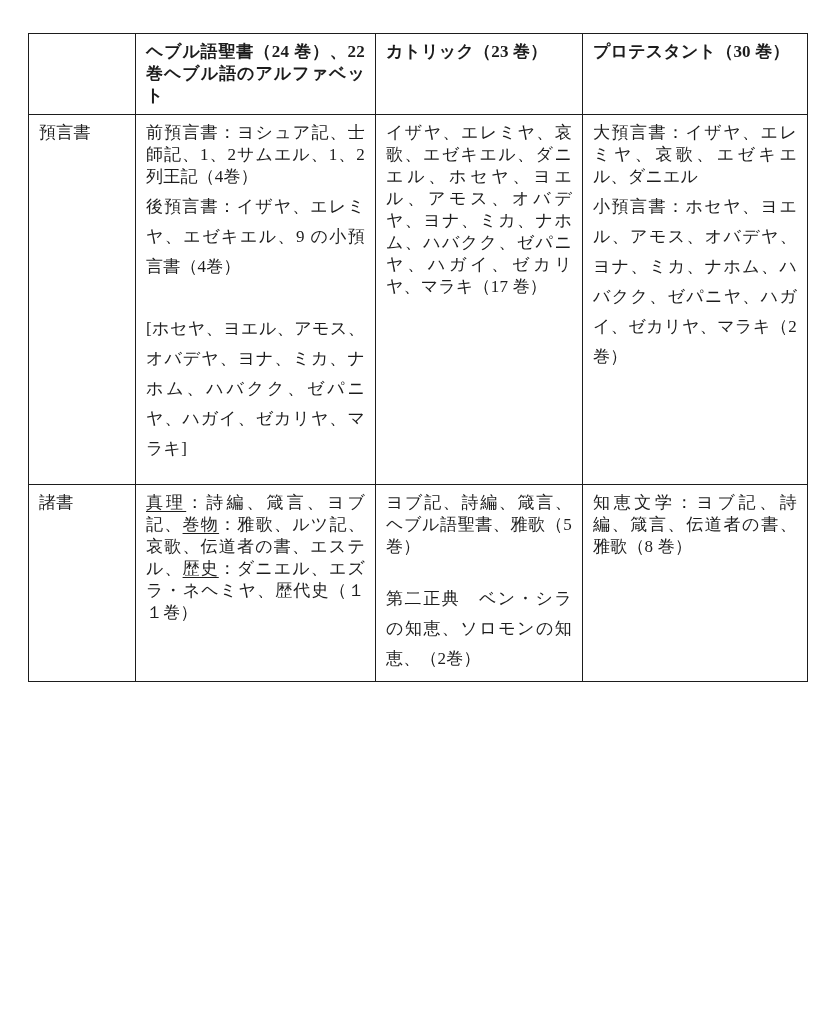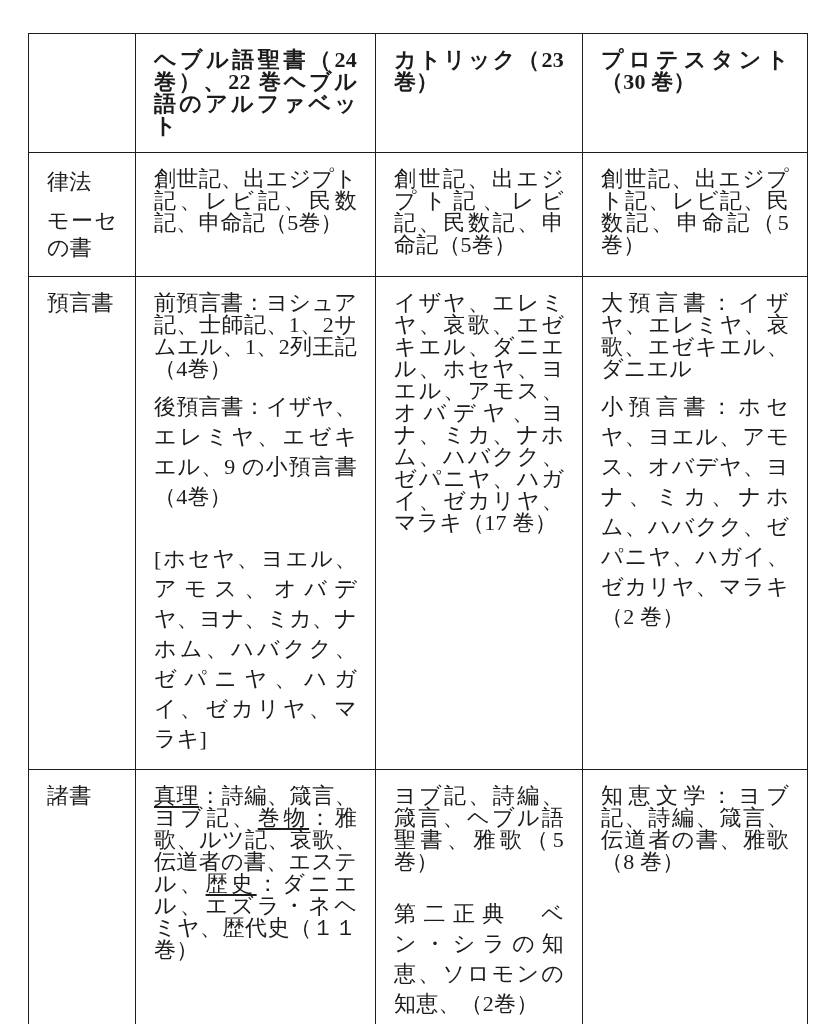--- a/index.html
+++ b/index.html
@@ -29,22 +29,22 @@
     vertical-align: top;
     padding: 3px 6px 3px 6px;
     background: var(--page-bg, #ffffff);
   }
   tr.r-header   { height: 67px; }
   tr.r-law      { height: 68px; }
   tr.r-history  { height: 290px; }
   tr.r-prophets { height: 370px; }
   tr.r-writings { height: 160px; }
   td p {
-    margin: 12px;
-    font-size: 22px;
+    margin: 4px;
+    font-size: 17px;
     text-align: justify;
     letter-spacing: 0.2px;
   }
   .lh-s { line-height: 22px; }   
   .lh-w { line-height: 30px; }   
   .lh-label { line-height: 27px; }
   .head p { font-weight: bold; line-height: 22px; }
   .mt-sm { margin-top: 4px; }
   .mt-gap { margin-top: 32px; }
   .mt-para { margin-top: 26px; }
@@ -69,35 +69,20 @@
           <p>ヘブル語聖書（24 巻）、22 巻ヘブル語のアルファベット</p>
         </td>
         <td class="head">
           <p>カトリック（23 巻）</p>
         </td>
         <td class="head">
           <p>プロテスタント（30 巻）</p>
         </td>
       </tr>
 
-      <tr class="r-law">
-        <td>
-          <p class="lh-label">律法</p>
-          <p class="lh-label">モーセの書</p>
-        </td>
-        <td>
-          <p class="lh-s">創世記、出エジプト記、レビ記、民数記、申命記（5巻）</p>
-        </td>
-        <td>
-          <p class="lh-s">創世記、出エジプト記、レビ記、民数記、申命記（5巻）</p>
-        </td>
-        <td>
-          <p class="lh-s">創世記、出エジプト記、レビ記、民数記、申命記（5巻）</p>
-        </td>
-      </tr>
 
 
       <tr class="r-prophets">
         <td>
           <p class="lh-s">預言書</p>
         </td>
         <td>
           <p class="lh-s">前預言書：ヨシュア記、士師記、1、2サムエル、1、2列王記（4巻）</p>
           <p class="lh-w">後預言書：イザヤ、エレミヤ、エゼキエル、9 の小預言書（4巻）</p>
           <p class="lh-w mt-gap">[ホセヤ、ヨエル、アモス、オバデヤ、ヨナ、ミカ、ナホム、ハバクク、ゼパニヤ、ハガイ、ゼカリヤ、マラキ]</p>

